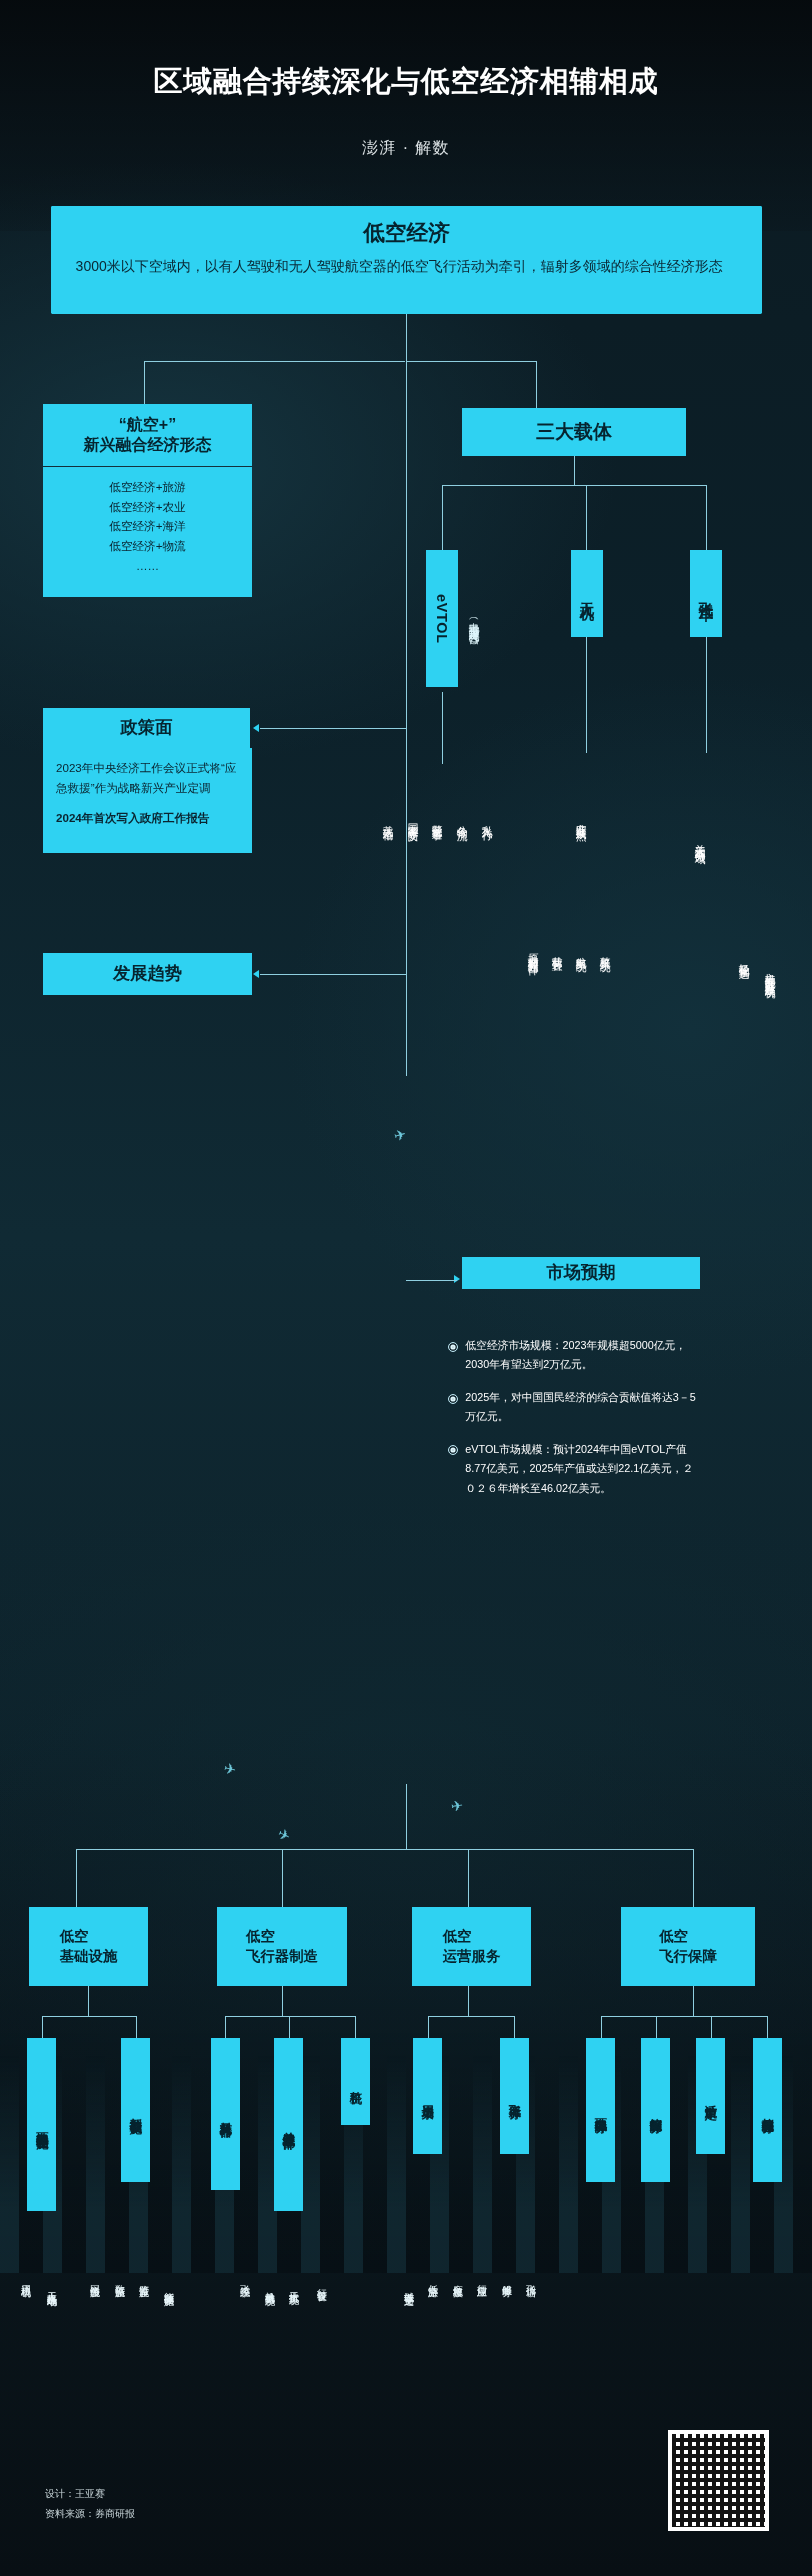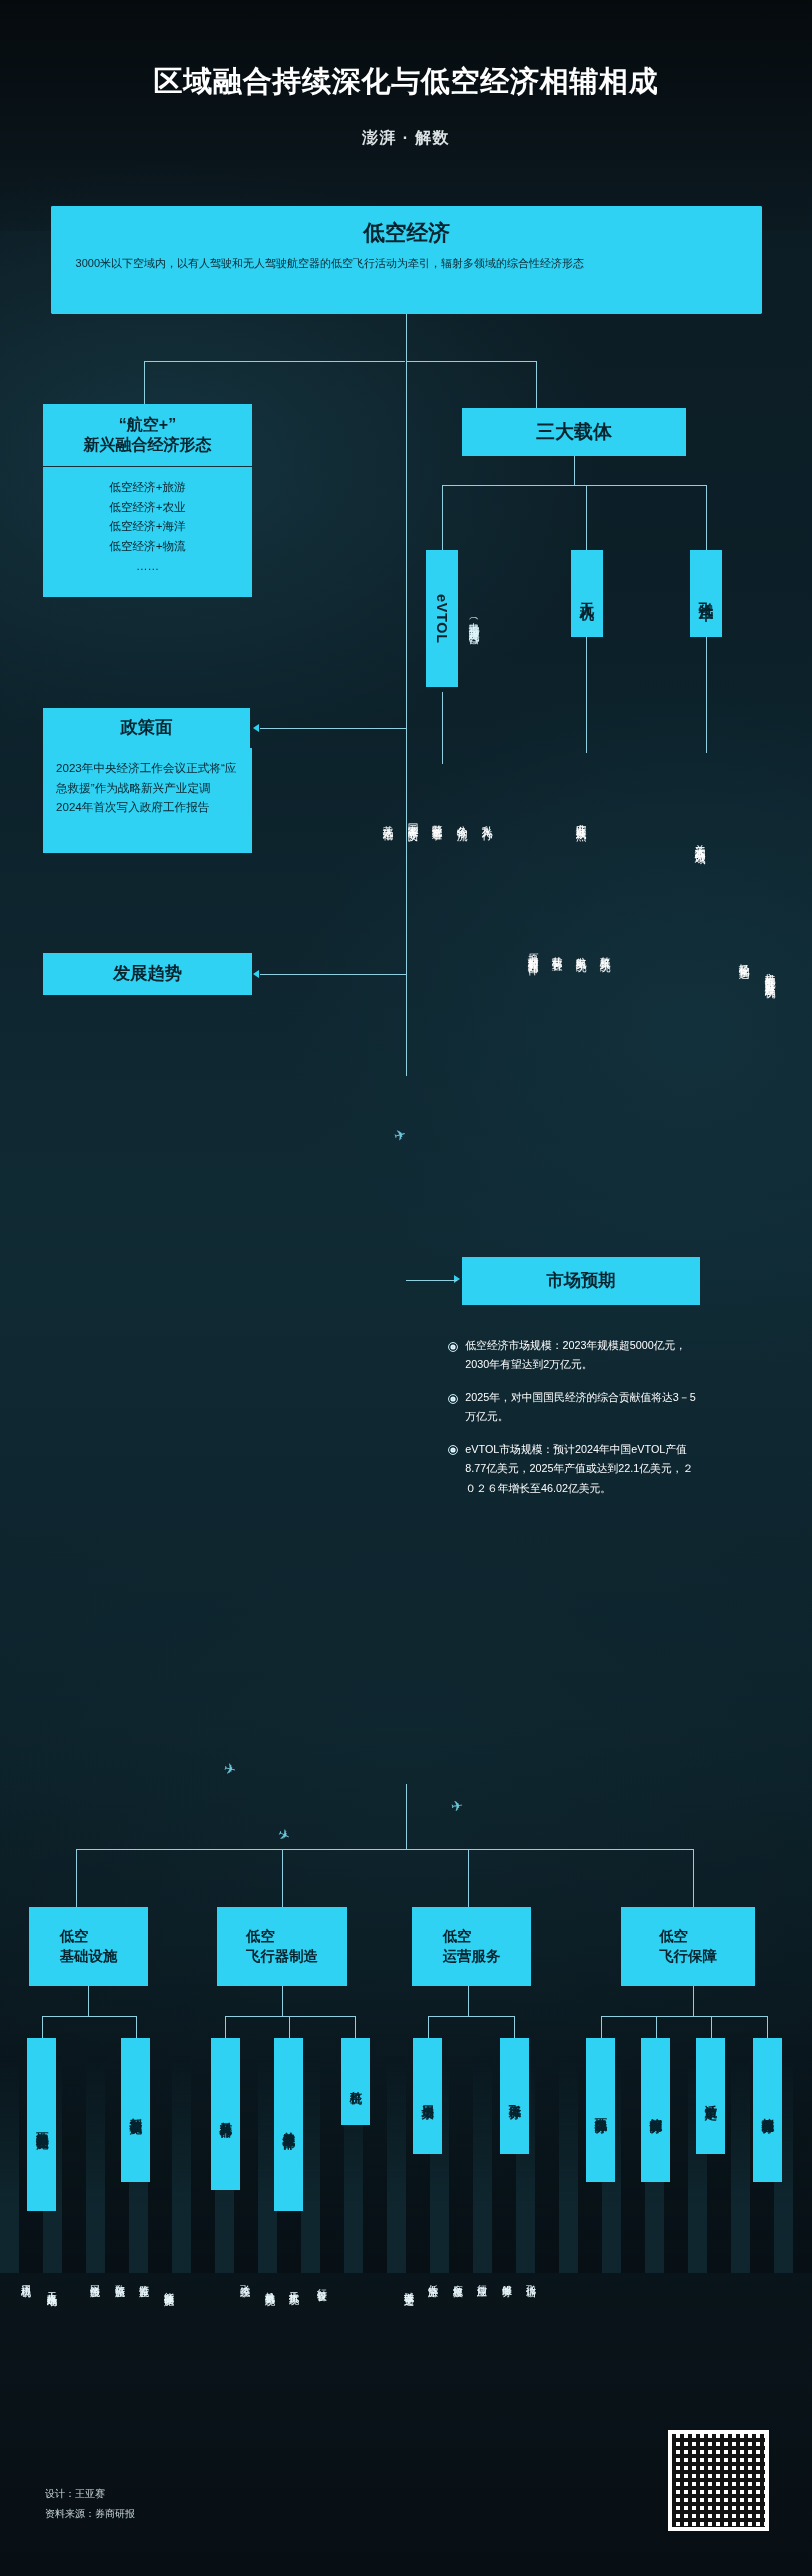--- a/index.html
+++ b/index.html
@@ -57,25 +57,25 @@
     top: 62px; left: 0; right: 0;
     text-align: center;
   }
   .title {
     font-size: 29px;
     font-weight: bold;
     letter-spacing: 0.7px;
     color: #ffffff;
   }
   .brand {
-    margin-top: 26px;
+    margin-top: 36px;
     font-size: 16px;
     color: #e8eef0;
     letter-spacing: 1.4px;
-    font-weight: bold;
+    font-weight: normal;
     opacity: .95;
   }
 
   
   .box {
     position: absolute;
     box-sizing: border-box;
     background: #2fd2f2;
     color: #06222b;
   }
@@ -144,21 +144,21 @@
     position: absolute;
     top: 11.6px; left: 0; right: 0;
     text-align: center;
     font-size: 21.7px;
     font-weight: bold;
     color: #06242f;
   }
   #main-desc {
     position: absolute;
     top: 48px; left: 24.6px; right: 38px;
-    font-size: 11px;
+    font-size: 14px;
     line-height: 1.8;
     color: #0a2733;
   }
 
   
   .bullet-list {
     position: absolute;
     color: #ffffff;
     font-size: 10.8px;
     line-height: 1.8;
@@ -286,21 +286,21 @@
   </div>
   <div class="box cyan-head" style="left:43px; top:404px; width:209px; height:62px; font-size:16px;">
     <span style="white-space:pre-line;">“航空+”
 新兴融合经济形态</span>
   </div>
   <div class="line v" style="left:144px; top:361px; height:43px;"></div>
 
   <div class="box cyan-head" style="left:43px; top:708px; width:207px; height:40px; font-size:17.3px;">政策面</div>
   <div class="box body" style="left:43px; top:748px; width:209px; height:105px; font-size:11.6px;">
     <div>2023年中央经济工作会议正式将“应急救援”作为战略新兴产业定调</div>
-    <div style="margin-top:0;">2024年首次写入政府工作报告</div>
+    <div style="margin-top:11px;font-weight:bold;">2024年首次写入政府工作报告</div>
   </div>
   <div class="arrow" style="left:253px; top:724px; transform:rotate(180deg);"></div>
   <div class="line h" style="left:260px; top:728px; width:146px;"></div>
 
   <div class="box cyan-head" style="left:43px; top:953px; width:209px; height:42px; font-size:17.3px;">发展趋势</div>
   <div class="arrow" style="left:253px; top:970px; transform:rotate(180deg);"></div>
   <div class="line h" style="left:260px; top:974px; width:146px;"></div>
 
 
   <div class="box cyan-head" style="left:462px; top:408px; width:224px; height:48px; font-size:19px;">三大载体</div>
@@ -332,21 +332,21 @@
   <div class="vtext" style="left:526px; top:904px; height:94px; font-size:10.8px;">原动力材料和元器件</div>
   <div class="vtext" style="left:574px; top:904px; height:94px; font-size:10.8px;">航电系统</div>
   <div class="vtext" style="left:550px; top:904px; height:94px; font-size:10.8px;">载荷装置</div>
   <div class="vtext" style="left:598px; top:904px; height:94px; font-size:10.8px;">整机系统</div>
 
   <div class="line v" style="left:706px; top:637px; height:116px;"></div>
   <div class="vtext" style="left:693px; top:776px; height:130px; font-size:10.8px;">关注三大细分领域</div>
   <div class="vtext" style="left:737px; top:904px; height:108px; font-size:10.8px;">轻量化制造</div>
   <div class="vtext" style="left:763px; top:904px; height:137px; font-size:10.8px;">主机部件配套及通航发动机</div>
 
-  <div class="box cyan-head" style="left:462px; top:1257px; width:238px; height:48px; font-size:17.3px;">市场预期</div>
+  <div class="box cyan-head" style="left:462px; top:1257px; width:238px; height:32px; font-size:17.3px;">市场预期</div>
   <div class="arrow" style="left:454px; top:1275px;"></div>
   <div class="line h" style="left:406px; top:1280px; width:51px;"></div>
 
   <div class="bullet-list" style="left:448px; top:1336px; width:249px;">
     <div class="bullet-item">低空经济市场规模：2023年规模超5000亿元，2030年有望达到2万亿元。</div>
     <div class="bullet-item" style="padding-left:17.3px;">2025年，对中国国民经济的综合贡献值将达3－5万亿元。</div>
     <div class="bullet-item">eVTOL市场规模：预计2024年中国eVTOL产值8.77亿美元，2025年产值或达到22.1亿美元，２０２６年增长至46.02亿美元。</div>
   </div>
 
   <div class="line v" style="left:406px; top:1784px; height:65px;"></div>

